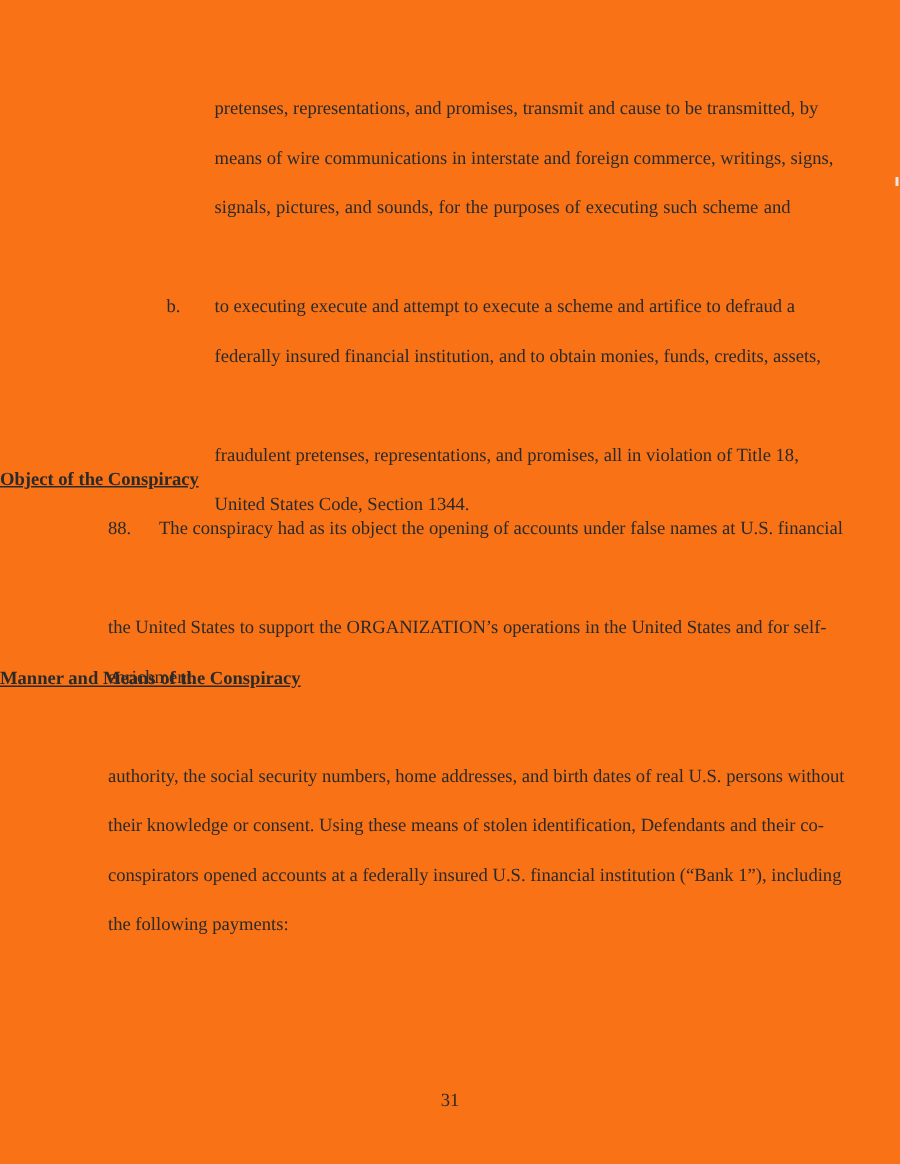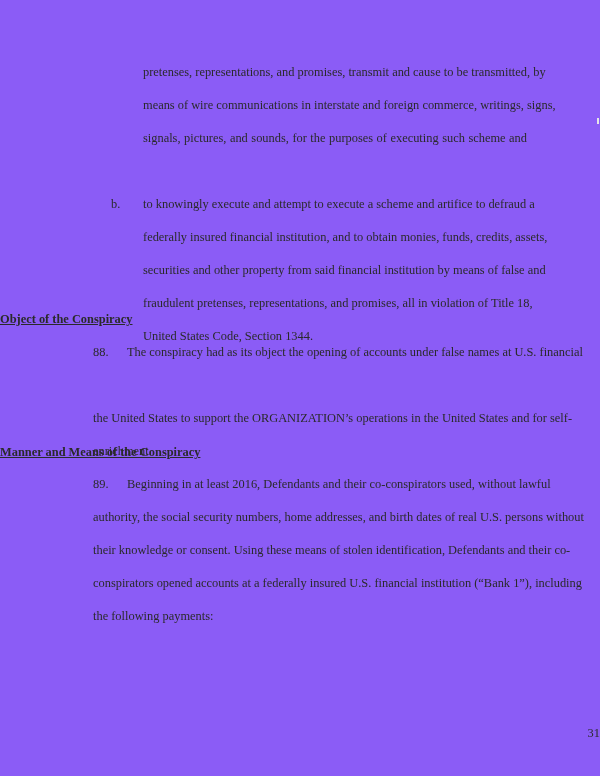--- a/index.html
+++ b/index.html
@@ -1,58 +1,54 @@
 <!DOCTYPE html>
 <html><head>
 <meta charset="utf-8">
 <style>
   html, body { margin: 0; padding: 0; background: #ffffff; }
   body { width: 600px; height: 776px; position: relative; overflow: hidden;
          font-family: "Liberation Serif", "DejaVu Serif", serif; color: #2a2a2a; }
-  .page { position: absolute; left: 0; top: 0; width: 600px; height: 776px; background: #8b5cf6; }
+  .page { position: absolute; left: 0; top: 0; width: 600px; height: 776px; background: #f97316; }
   .line { position: absolute; font-size: 12.4px; line-height: 16px; white-space: nowrap; }
   .just { text-align: justify; text-align-last: justify; }
   .indent { left: 143px; width: 384px; }
-  .full { left: 72px; width: 455px; margin-left: 21px; }
+  .full { left: 72px; width: 455px; }
   .heading { position: absolute; left: 0; width: 600px; text-align: left;
              font-weight: bold; text-decoration: underline; font-size: 12.4px; line-height: 16px; }
   .label { position: absolute; font-size: 12.4px; line-height: 16px; }
   .num-tab { display: inline-block; width: 34px; }
-  .pagenum { position: absolute; left: 0; width: 600px; text-align: right; font-size: 12.4px; top: 726px; }
+  .pagenum { position: absolute; left: 0; width: 600px; text-align: center; font-size: 12.4px; top: 726px; }
   .speck { position: absolute; width: 2px; height: 6px; background: #e6e6e6; }
 </style>
 </head>
 <body>
 
 <div class="page">
 
   <div class="line indent just" style="top:64px">pretenses, representations, and promises, transmit and cause to be transmitted, by</div>
   <div class="line indent just" style="top:130px">signals, pictures, and sounds, for the purposes of executing such scheme and</div>
   <div class="line indent just" style="top:97px">means of wire communications in interstate and foreign commerce, writings, signs,</div>
 
   <div class="label" style="top:196px; left:111px">b.</div>
-  <div class="line indent just" style="top:196px">to knowingly execute and attempt to execute a scheme and artifice to defraud a</div>
+  <div class="line indent just" style="top:196px">to executing execute and attempt to execute a scheme and artifice to defraud a</div>
   <div class="line indent just" style="top:229px">federally insured financial institution, and to obtain monies, funds, credits, assets,</div>
-  <div class="line indent just" style="top:262px">securities and other property from said financial institution by means of false and</div>
   <div class="line indent just" style="top:295px">fraudulent pretenses, representations, and promises, all in violation of Title 18,</div>
   <div class="line indent" style="top:328px">United States Code, Section 1344.</div>
 
   <div class="heading" style="top:311px; left:0">Object of the Conspiracy</div>
 
   <div class="line full just" style="top:344px">
     <span class="num-tab" style="width:34px">88.</span><span>The conspiracy had as its object the opening of accounts under false names at U.S. financial</span>
   </div>
   <div class="line full" style="top:443px">enrichment.</div>
   <div class="line full just" style="top:410px">the United States to support the ORGANIZATION’s operations in the United States and for self-</div>
 
   <div class="heading" style="top:444px">Manner and Means of the Conspiracy</div>
 
-  <div class="line full just" style="top:476px">
-    <span class="num-tab" style="width:34px">89.</span><span>Beginning in at least 2016, Defendants and their co-conspirators used, without lawful</span>
-  </div>
   <div class="line full just" style="top:509px">authority, the social security numbers, home addresses, and birth dates of real U.S. persons without</div>
   <div class="line full just" style="top:542px">their knowledge or consent. Using these means of stolen identification, Defendants and their co-</div>
   <div class="line full just" style="top:575px">conspirators opened accounts at a federally insured U.S. financial institution (“Bank 1”), including</div>
   <div class="line full" style="top:608px">the following payments:</div>
 
   <div class="pagenum">31</div>
 
   <div class="speck" style="left:597px; top:118px;"></div>
 </div>
 

